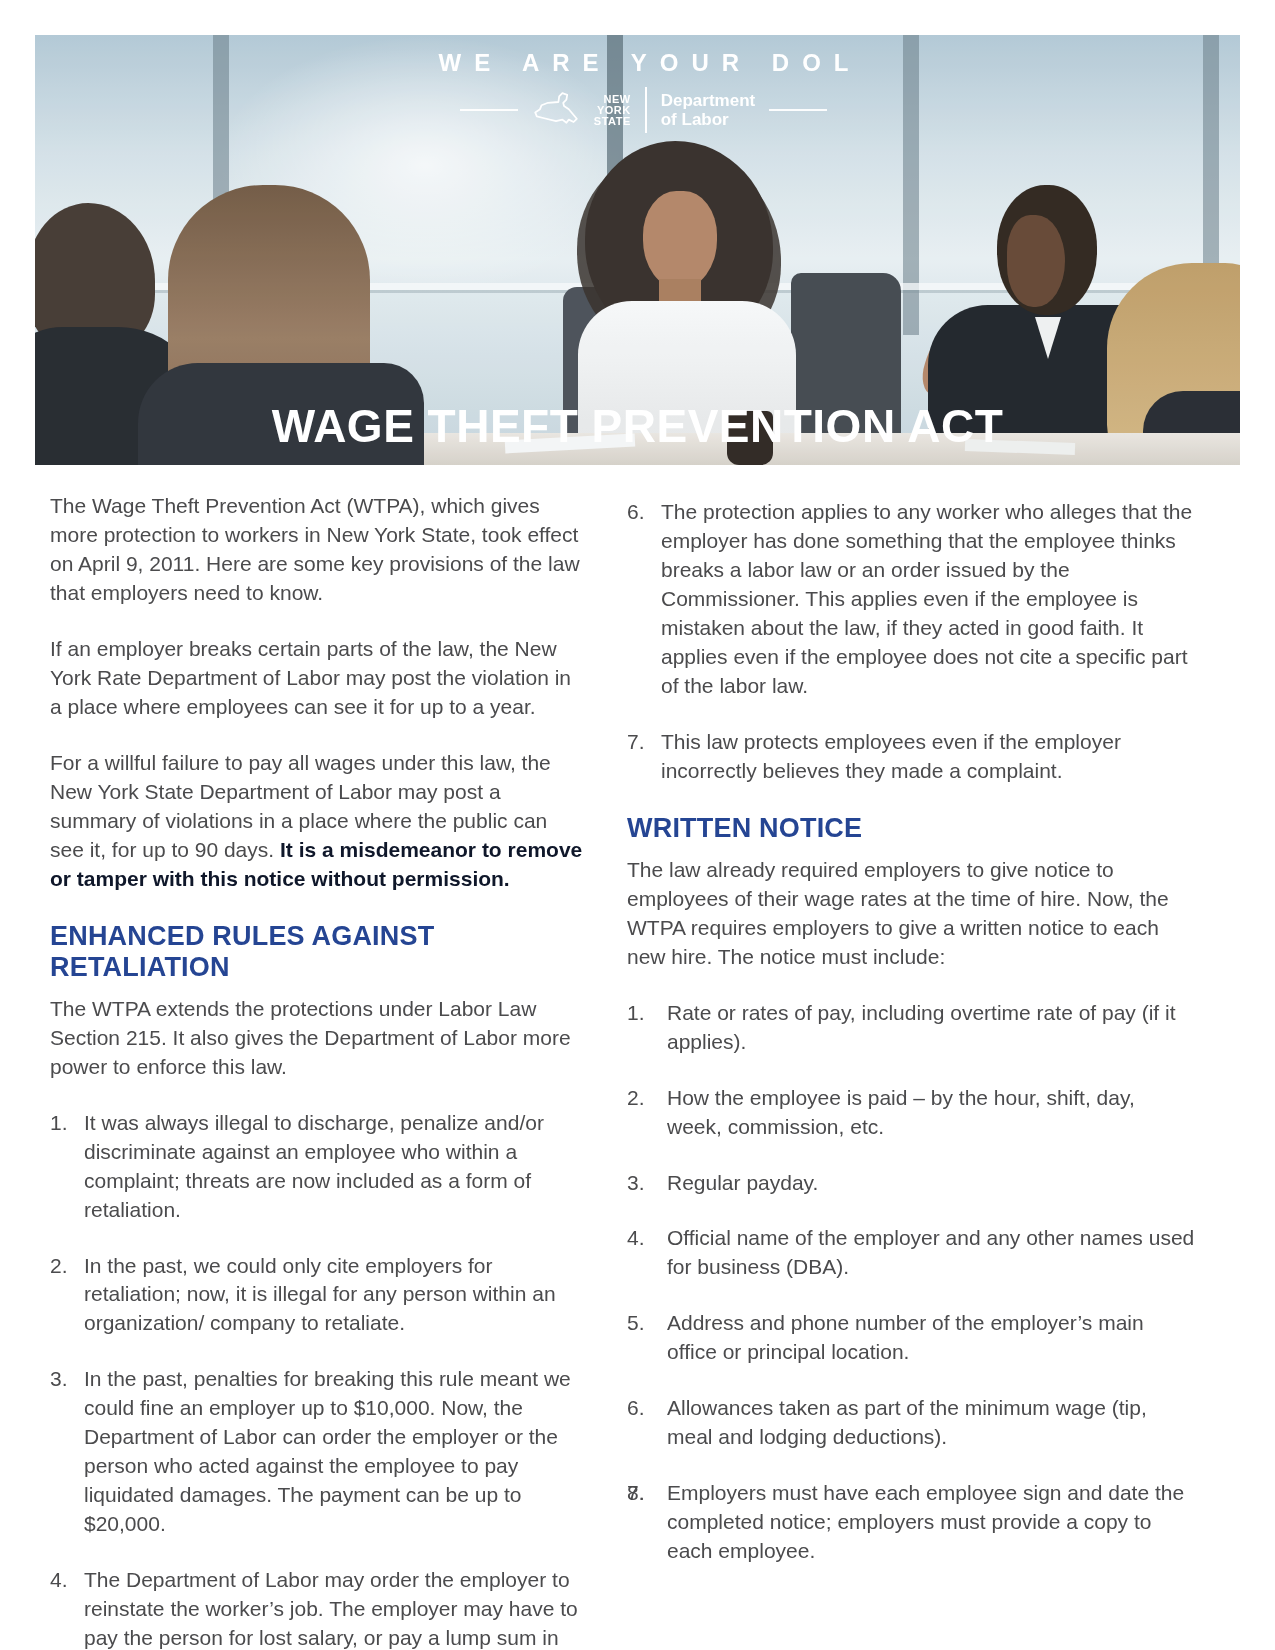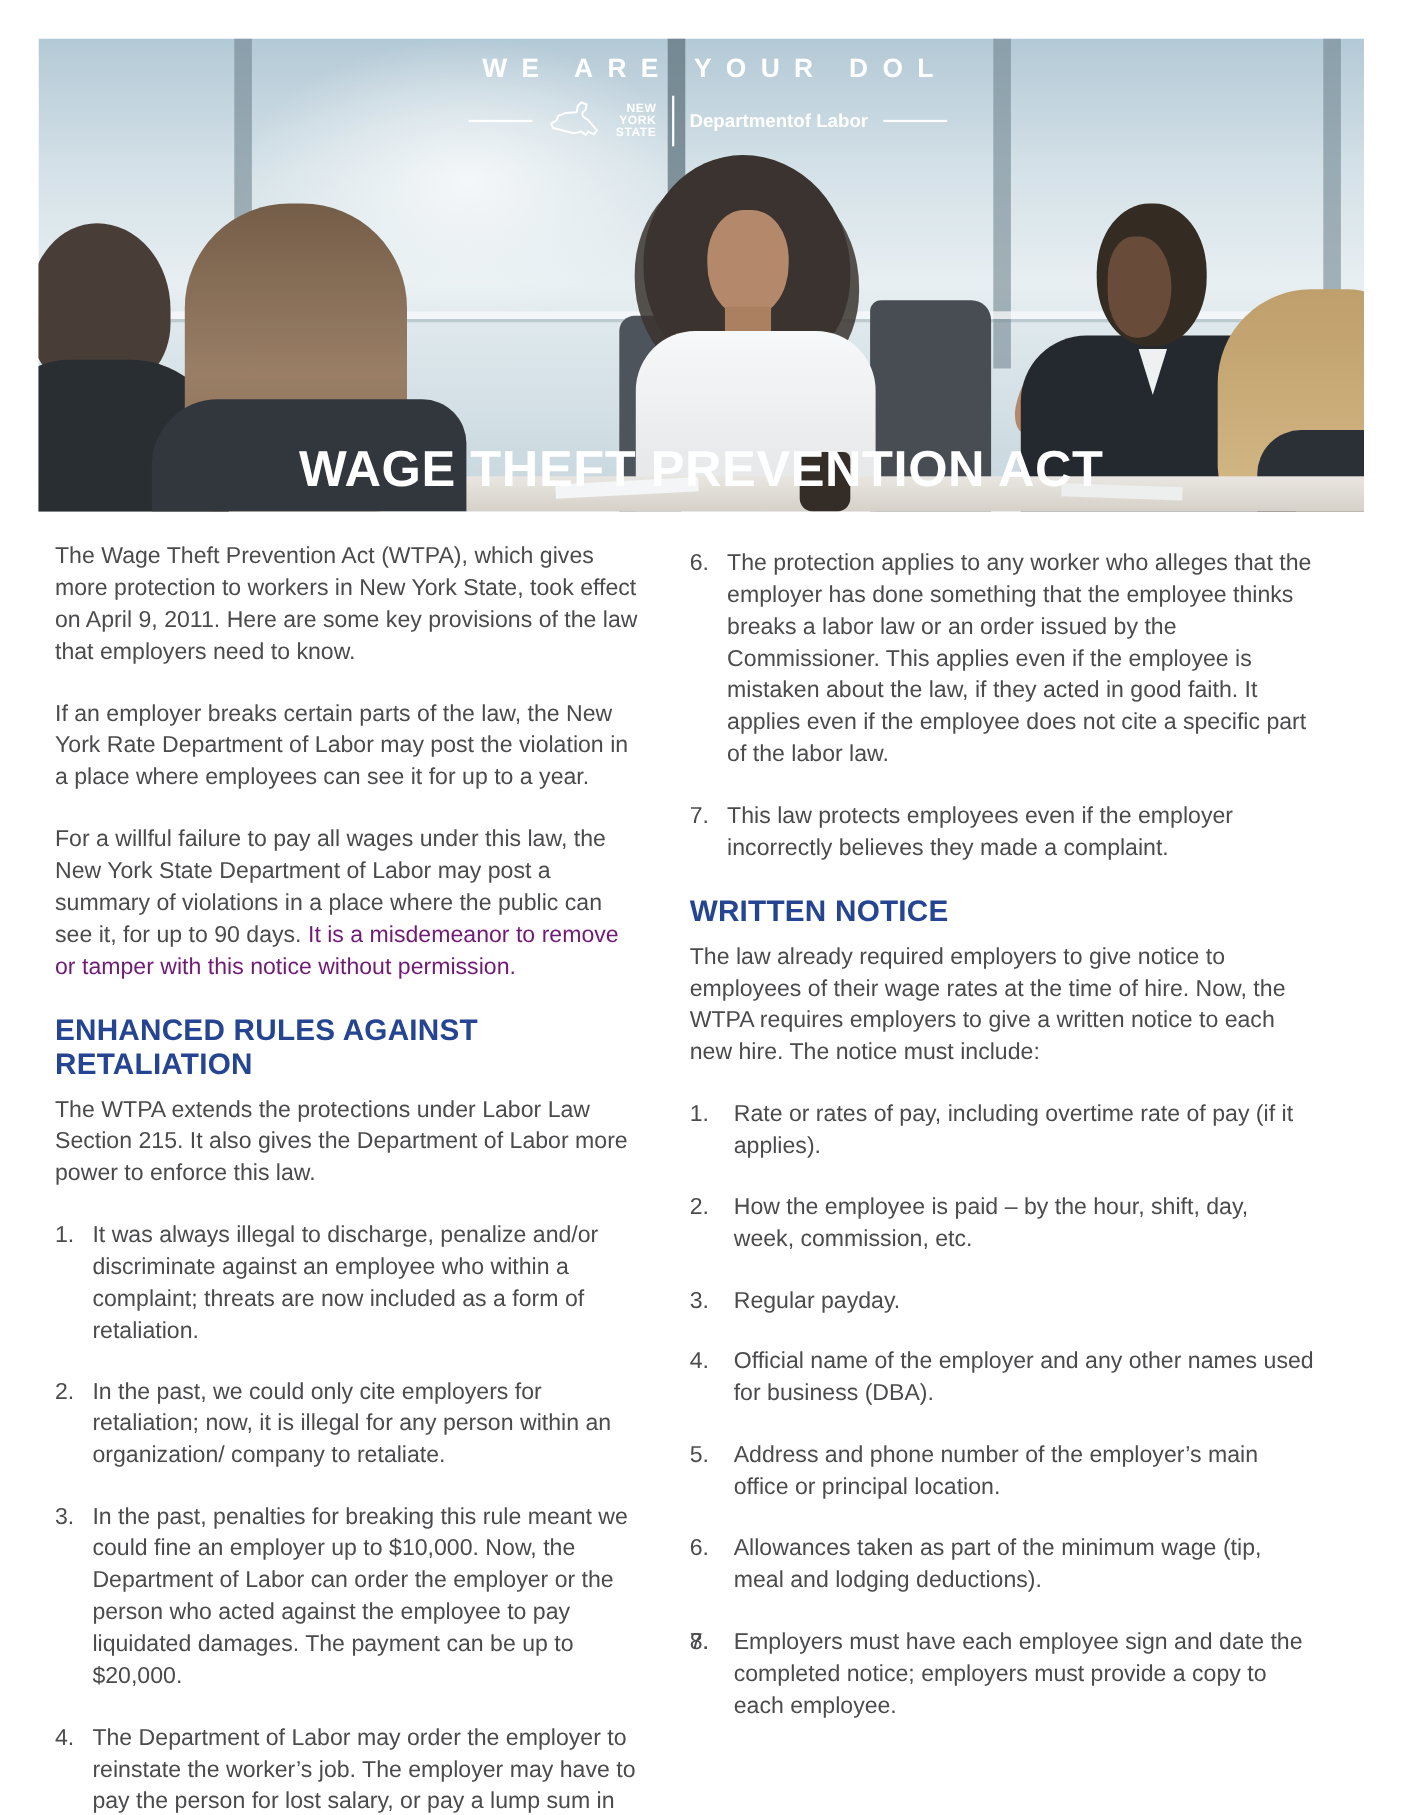--- a/index.html
+++ b/index.html
@@ -54,37 +54,37 @@
   .tint{inset:0;background:rgba(186,208,219,.10);}
 
   .hero-top{position:absolute;left:12px;right:0;top:14px;text-align:center;z-index:3;}
   .tagline{color:#ffffff;font-weight:bold;font-size:24px;letter-spacing:13px;text-indent:13px;}
   .logo-row{margin-top:10px;display:flex;align-items:center;justify-content:center;gap:14px;}
   .rule{display:inline-block;width:58px;height:2px;background:#ffffff;opacity:.95;}
   .state-icon svg{display:block;}
   .nys-text{display:flex;flex-direction:column;align-items:flex-end;color:#fff;font-weight:bold;
     font-size:11px;line-height:1.0;letter-spacing:.5px;}
   .logo-divider{display:inline-block;width:2px;height:46px;background:#ffffff;}
-  .dept-text{display:flex;flex-direction:row;align-items:flex-start;color:#fff;font-weight:bold;
+  .dept-text{display:flex;flex-direction:column;align-items:flex-start;color:#fff;font-weight:bold;
     font-size:17px;line-height:1.12;}
   .hero-title{position:absolute;left:0;right:0;bottom:12px;z-index:3;text-align:center;
     color:#ffffff;font-weight:bold;font-size:46px;letter-spacing:.5px;}
 
   
   .content{
     position:absolute;left:50px;right:80px;top:492px;
     display:grid;grid-template-columns:535px 1fr;column-gap:42px;
     color:#4b4b4d;font-size:21px;line-height:1.38;
   }
   .content p{margin:0 0 27px 0;}
   .content h2{
     margin:6px 0 12px 0;color:#254593;font-size:27px;line-height:1.15;
     font-weight:bold;letter-spacing:.2px;
   }
-  .content strong{color:#701a75;font-weight:normal;}
+  .content strong{color:#0f172a;font-weight:bold;}
   ol.num-list{list-style:none;margin:0;padding:0;}
   ol.num-list li{position:relative;margin:0 0 27px 0;padding-left:34px;}
   ol.num-list li .num{position:absolute;left:0;top:0;}
   ol.num-list.wide li{padding-left:40px;}
   .right-col ol.first-list{margin-top:6px;}
 </style>
 </head>
 <body>
 
 <div class="page">

